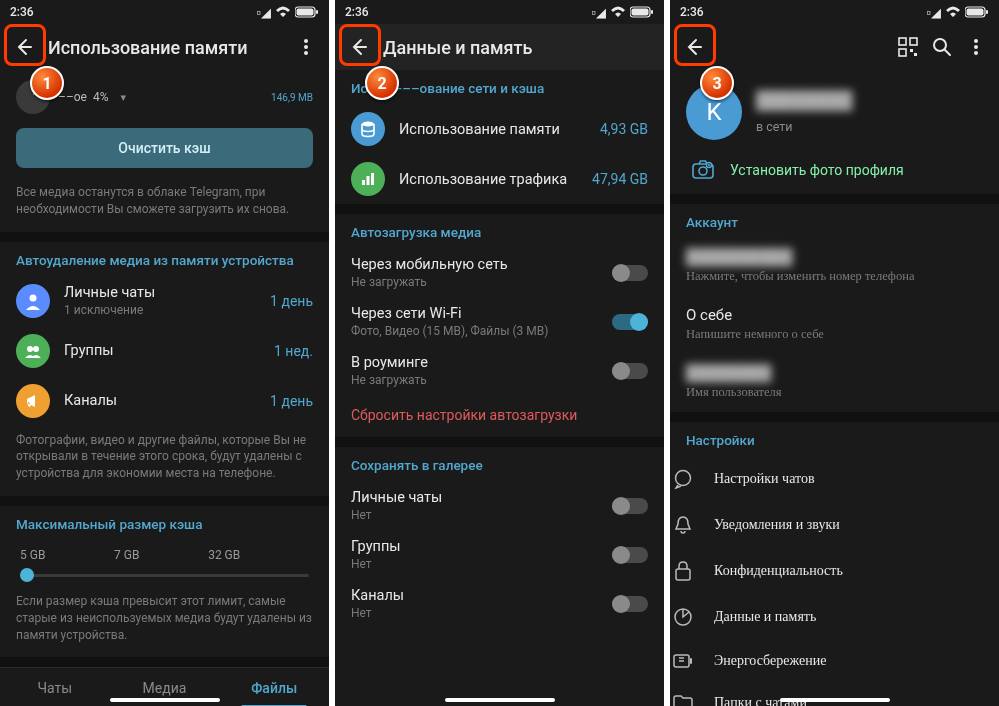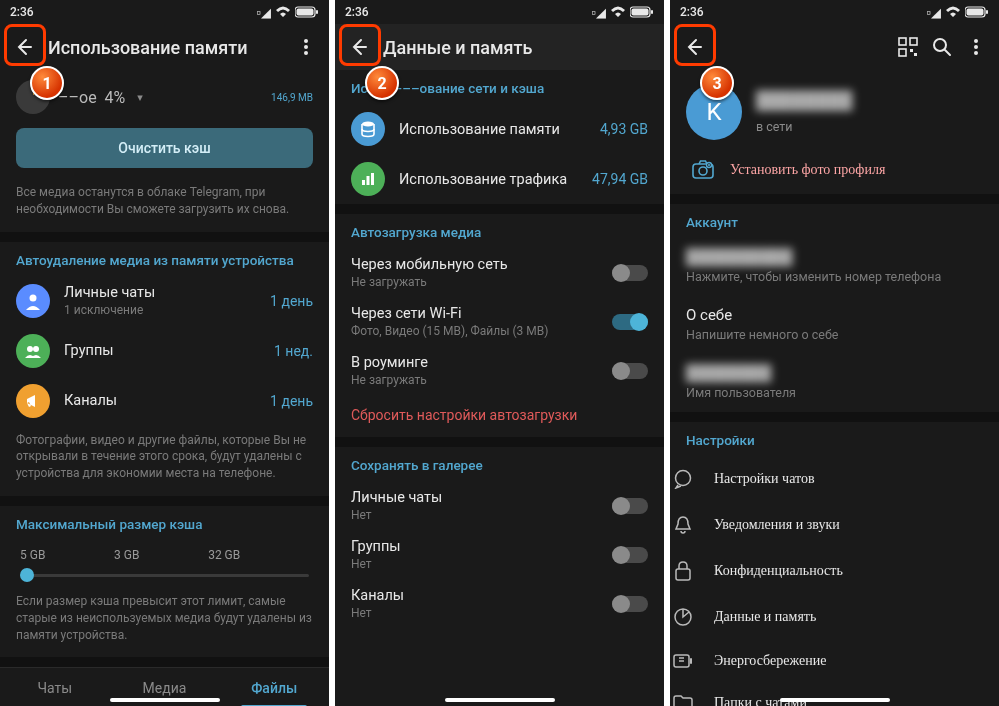--- a/index.html
+++ b/index.html
@@ -112,27 +112,27 @@
   background: #8a8a8a; top: -1px; left: 0;
 }
 .toggle.on { background: #2d6a82; }
 .toggle.on::after { background: #4db4d8; left: auto; right: 0; }
 .reset-link { color: #e05a5a; font-size: 14px; padding: 12px 16px 14px; }
 .profile-row { display: flex; align-items: center; padding: 14px 16px 10px; }
 .avatar { width: 56px; height: 56px; border-radius: 50%; background: #4a9bd4; display: flex; align-items: center; justify-content: center; font-size: 24px; color: #fff; margin-right: 14px; }
 .profile-name { font-size: 17px; font-weight: 500; }
 .profile-status { font-size: 12.5px; color: #8a8a8a; margin-top: 8px; }
 .blur { filter: blur(4px); opacity: .7; }
-.setphoto-row { display: flex; align-items: center; padding: 10px 16px 14px; color: #fca5a5; font-size: 14px; font-family: Liberation Serif, serif; }
+.setphoto-row { display: flex; align-items: center; padding: 10px 16px 14px; color: #86efac; font-size: 14px; }
 .setphoto-row .cam { width: 34px; display: flex; justify-content: center; margin-right: 10px; }
 .settings-row { display: flex; align-items: center; padding: 13px 0; font-family: Liberation Serif, serif; }
 .settings-row .sicon { width: 26px; display: flex; justify-content: center; margin-right: 18px; color: #bababa; }
 .account-block { padding: 10px 16px 12px; }
 .account-block .ptitle { font-size: 15px; }
-.account-block .psub { font-size: 12.5px; color: #7a7a7a; margin-top: 3px; }
+.account-block .psub { font-size: 12.5px; color: #7a7a7a; margin-top: 3px; font-family: Liberation Serif, serif; }
 .qr-btn, .search-btn, .menu-btn { color: #e0e0e0; }
 .home-indicator { position: absolute; bottom: 4px; left: 50%; transform: translateX(-50%); width: 110px; height: 4px; border-radius: 2px; background: #fff; }
 svg { display: block; }
 .chev { font-size: 11px; color: #8a8a8a; margin-left: 4px; }
 </style>
 </head>
 <body>
 
 <div class="phone">
   <div class="statusbar">
@@ -167,21 +167,21 @@
           <circle cx="2" cy="8" r="2" fill="#e8e8e8"></circle>
           <circle cx="2" cy="14" r="2" fill="#e8e8e8"></circle>
         </svg>
     </div>
     <div class="badge-circle" style="left:30px; top:42px;">1</div>
   </div>
   <div class="scroll">
     <div class="storage-summary">
       <div class="left">
         <div class="pie"></div>
-        <span style="color:#bababa;font-size:16px;">––<span>ое</span>&nbsp;&nbsp;<span>4%</span></span>
+        <span style="color:#bababa;font-size:12px;">––<span>ое</span>&nbsp;&nbsp;<span>4%</span></span>
         <span class="chev">▾</span>
       </div>
       <span style="color:#52a7cf;font-size:10px;">146,9 MB</span>
     </div>
     <div class="clear-btn">Очистить кэш</div>
     <div class="hint">Все медиа останутся в облаке Telegram, при необходимости Вы сможете загрузить их снова.</div>
     <div class="gap"></div>
     <div class="section-header">Автоудаление медиа из памяти устройства</div>
     <div class="list-row">
       <div class="roundicon" style="background:#5a8cff">
@@ -218,21 +218,21 @@
       <div class="meta">
           <div class="primary">Каналы</div>
         </div>
       <div class="value">1 день</div>
     </div>
     <div class="hint">Фотографии, видео и другие файлы, которые Вы не открывали в течение этого срока, будут удалены с устройства для экономии места на телефоне.</div>
     <div class="gap"></div>
     <div class="section-header">Максимальный размер кэша</div>
     <div class="slider-labels">
       <span>5 GB</span>
-      <span>3 GB</span>
+      <span>7 GB</span>
       <span>32 GB</span>
       <span></span>
     </div>
     <div class="slider-track">
       <div class="slider-thumb"></div>
     </div>
     <div class="hint">Если размер кэша превысит этот лимит, самые старые из неиспользуемых медиа будут удалены из памяти устройства.</div>
     <div class="gap"></div>
     <div class="tabs">
       <div class="tab">Чаты</div>

